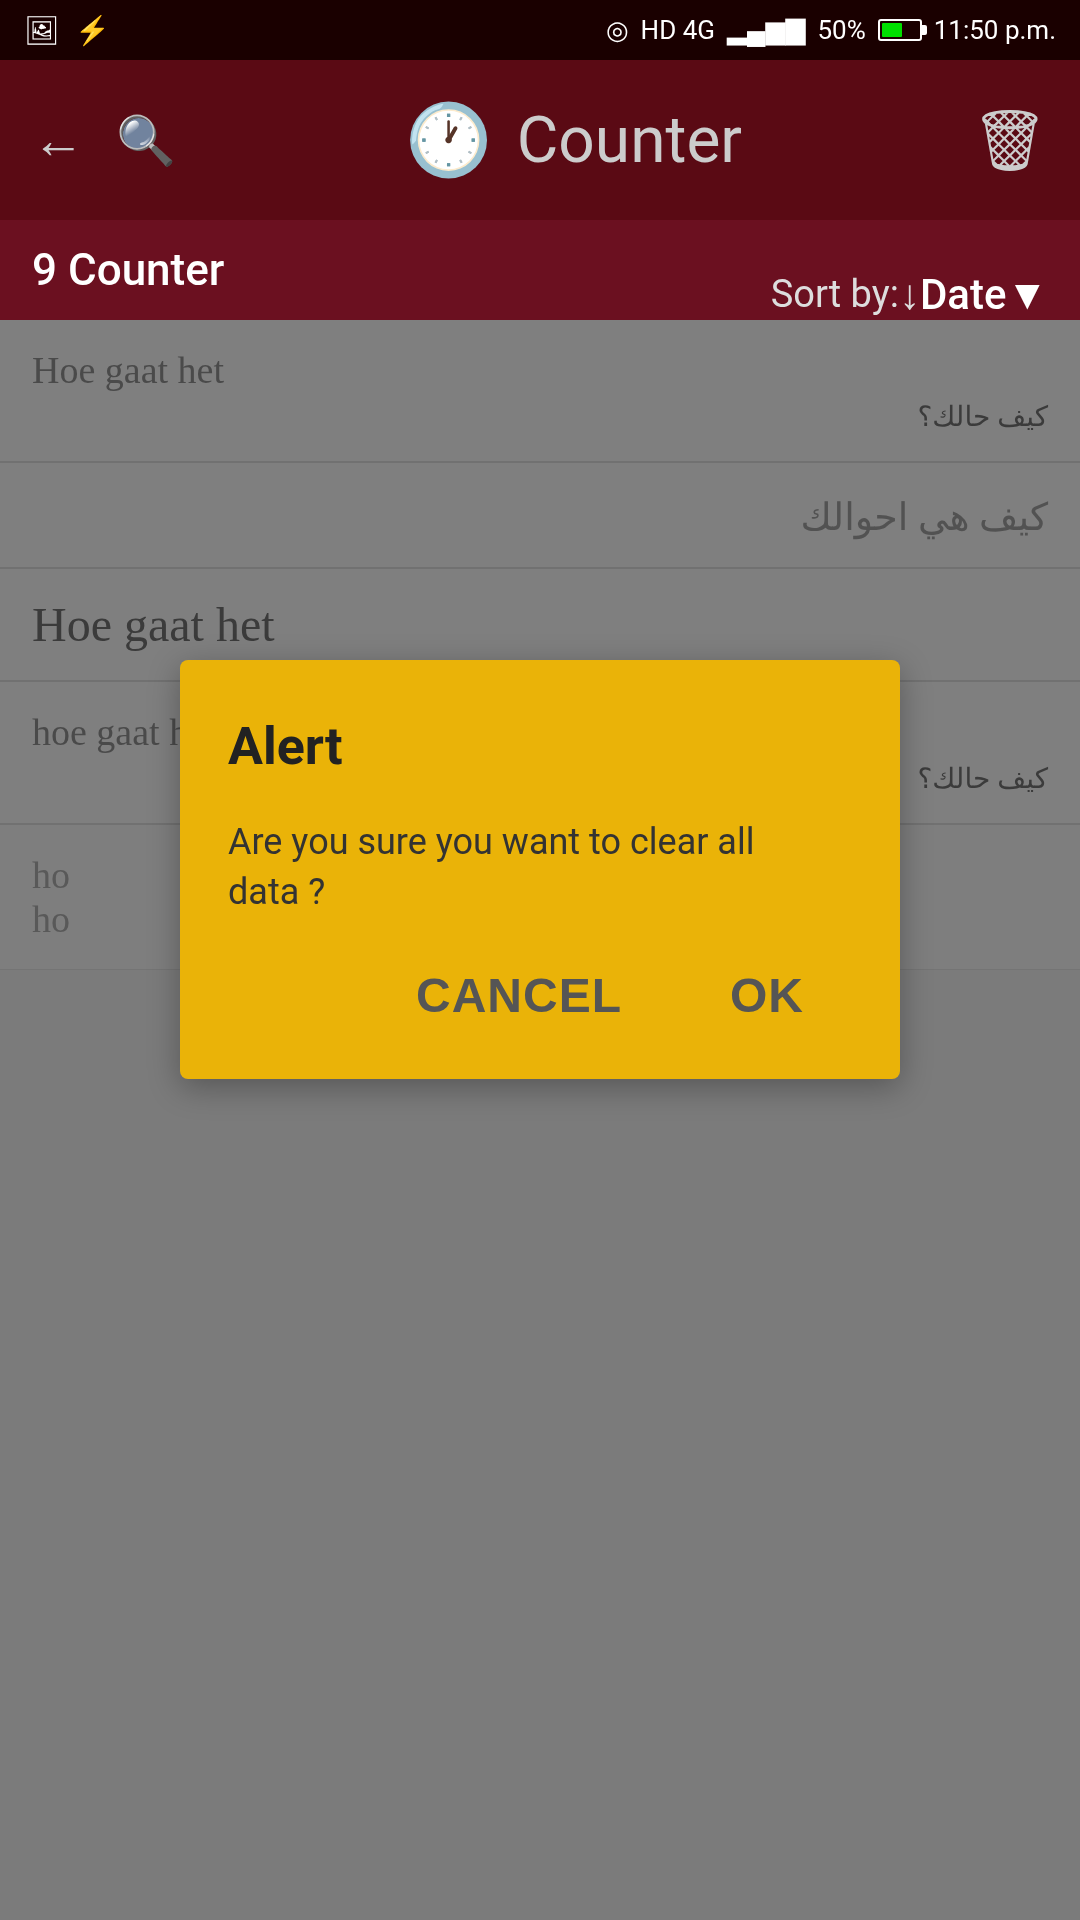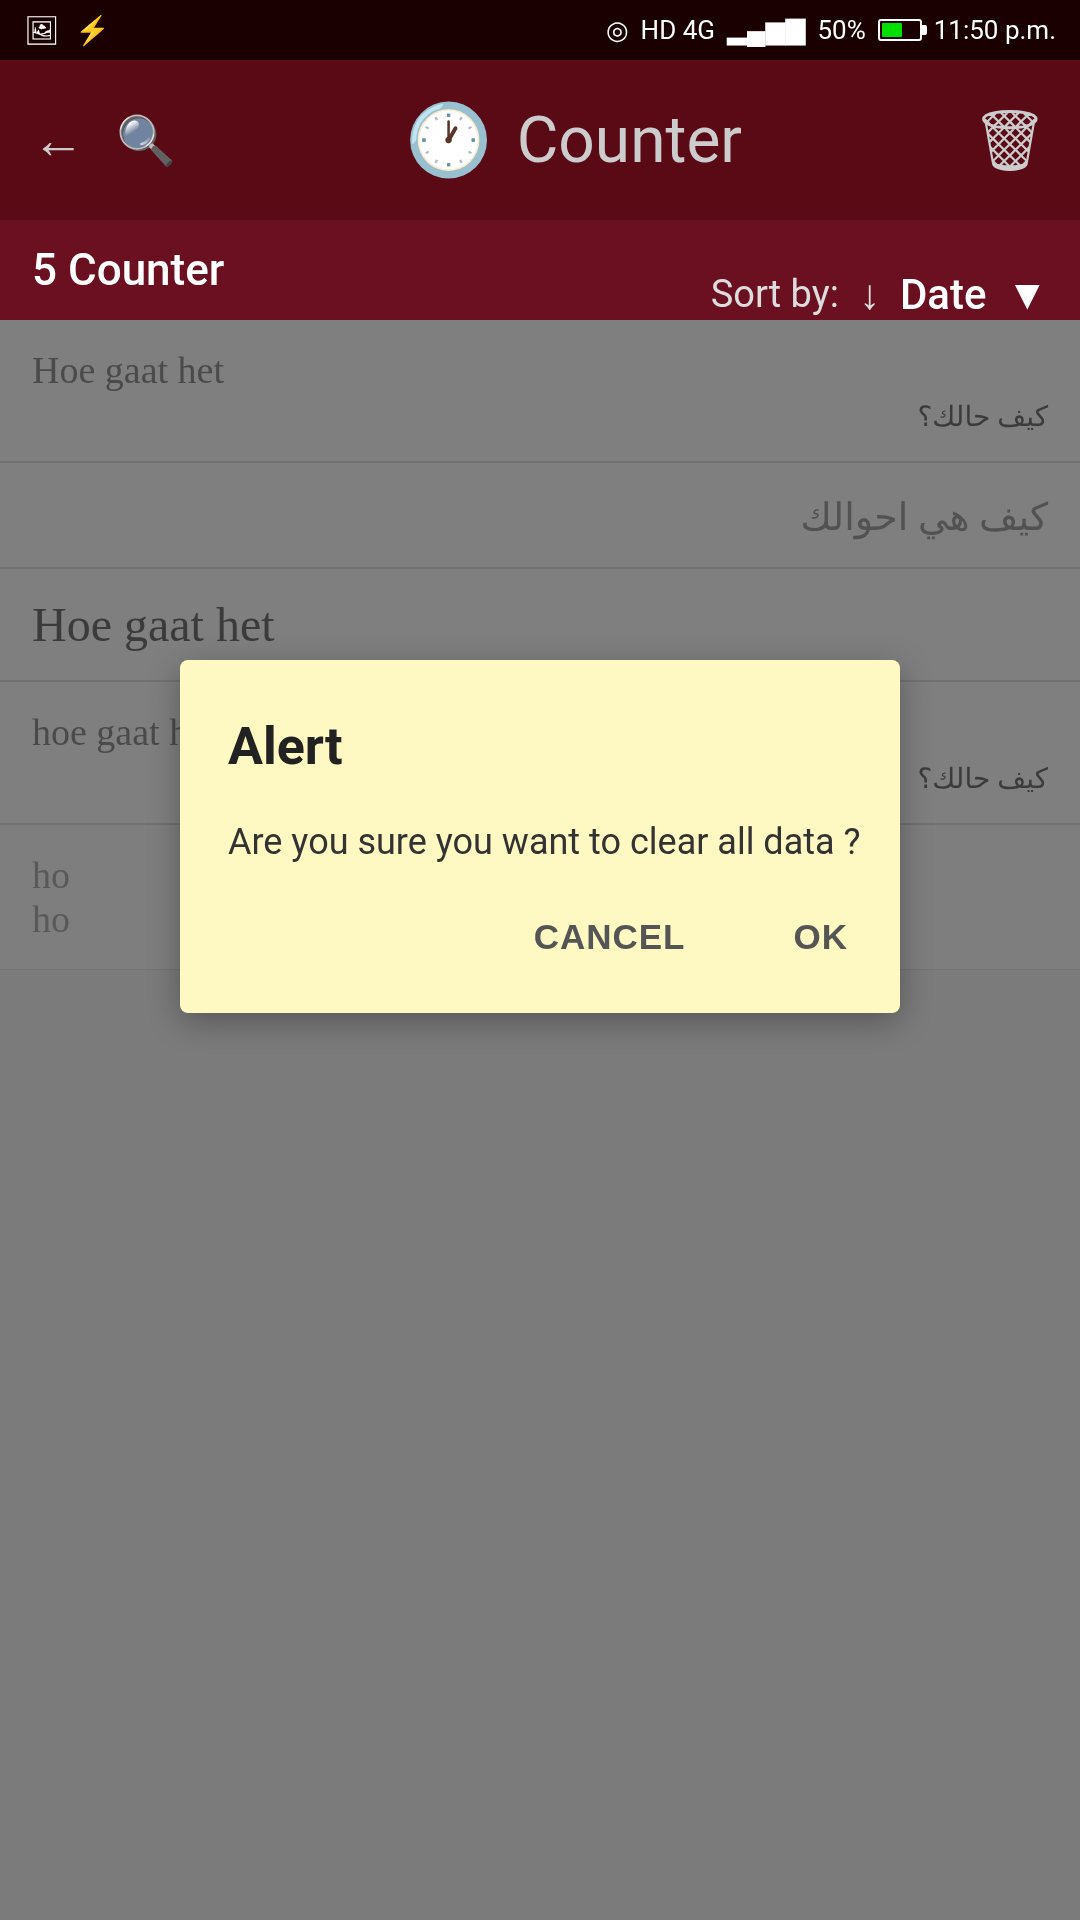--- a/index.html
+++ b/index.html
@@ -120,21 +120,20 @@
     }
     .counter-label {
       font-size: 44px;
       font-weight: 500;
       color: white;
     }
     .sort-group {
       margin-left: auto;
       display: flex;
       align-items: center;
-      gap: 20px;
       color: #ddd;
       font-size: 38px;
       margin-top: 48px;
     }
     .sort-label {
       color: #ddd;
     }
     .sort-arrow {
       font-size: 42px;
       color: #ddd;
@@ -198,24 +197,24 @@
       height: 100%;
       background: rgba(80, 80, 80, 0.55);
       display: flex;
       align-items: flex-start;
       justify-content: center;
       padding-top: 340px;
       z-index: 100;
     }
 
     .dialog {
-      background: #fef9c3;
+      background: #eab308;
       border-radius: 8px;
       width: 720px;
-      padding: 56px 28px 40px 48px;
+      padding: 56px 72px 40px 48px;
       box-shadow: 0 8px 32px rgba(0,0,0,0.3);
     }
 
     .dialog-title {
       font-size: 52px;
       font-weight: bold;
       color: #222;
       margin-bottom: 40px;
     }
 
@@ -226,21 +225,21 @@
       line-height: 1.4;
     }
 
     .dialog-buttons {
       display: flex;
       justify-content: flex-end;
       gap: 60px;
     }
 
     .dialog-btn {
-      font-size: 35px;
+      font-size: 48px;
       font-weight: bold;
       padding: 16px 24px;
       background: transparent;
       border: none;
       cursor: pointer;
       letter-spacing: 1px;
       text-transform: uppercase;
     }
 
     .btn-cancel {
@@ -276,21 +275,21 @@
   <span class="toolbar-icon">←</span>
   <span class="toolbar-icon" style="font-size:48px;">🔍</span>
   <div class="toolbar-title-group">
     <span class="toolbar-clock-icon">🕐</span>
     <span class="toolbar-title">Counter</span>
   </div>
   <span class="toolbar-trash">🗑</span>
 </div>
 
 <div class="subheader">
-  <span class="counter-label">5 Counter</span>
+  <span class="counter-label">9 Counter</span>
   <div class="sort-group">
     <span class="sort-label">Sort by:</span>
     <span class="sort-arrow">↓</span>
     <span class="sort-value">Date</span>
     <span class="sort-chevron">▼</span>
   </div>
 </div>
 
 <div class="content">
 

